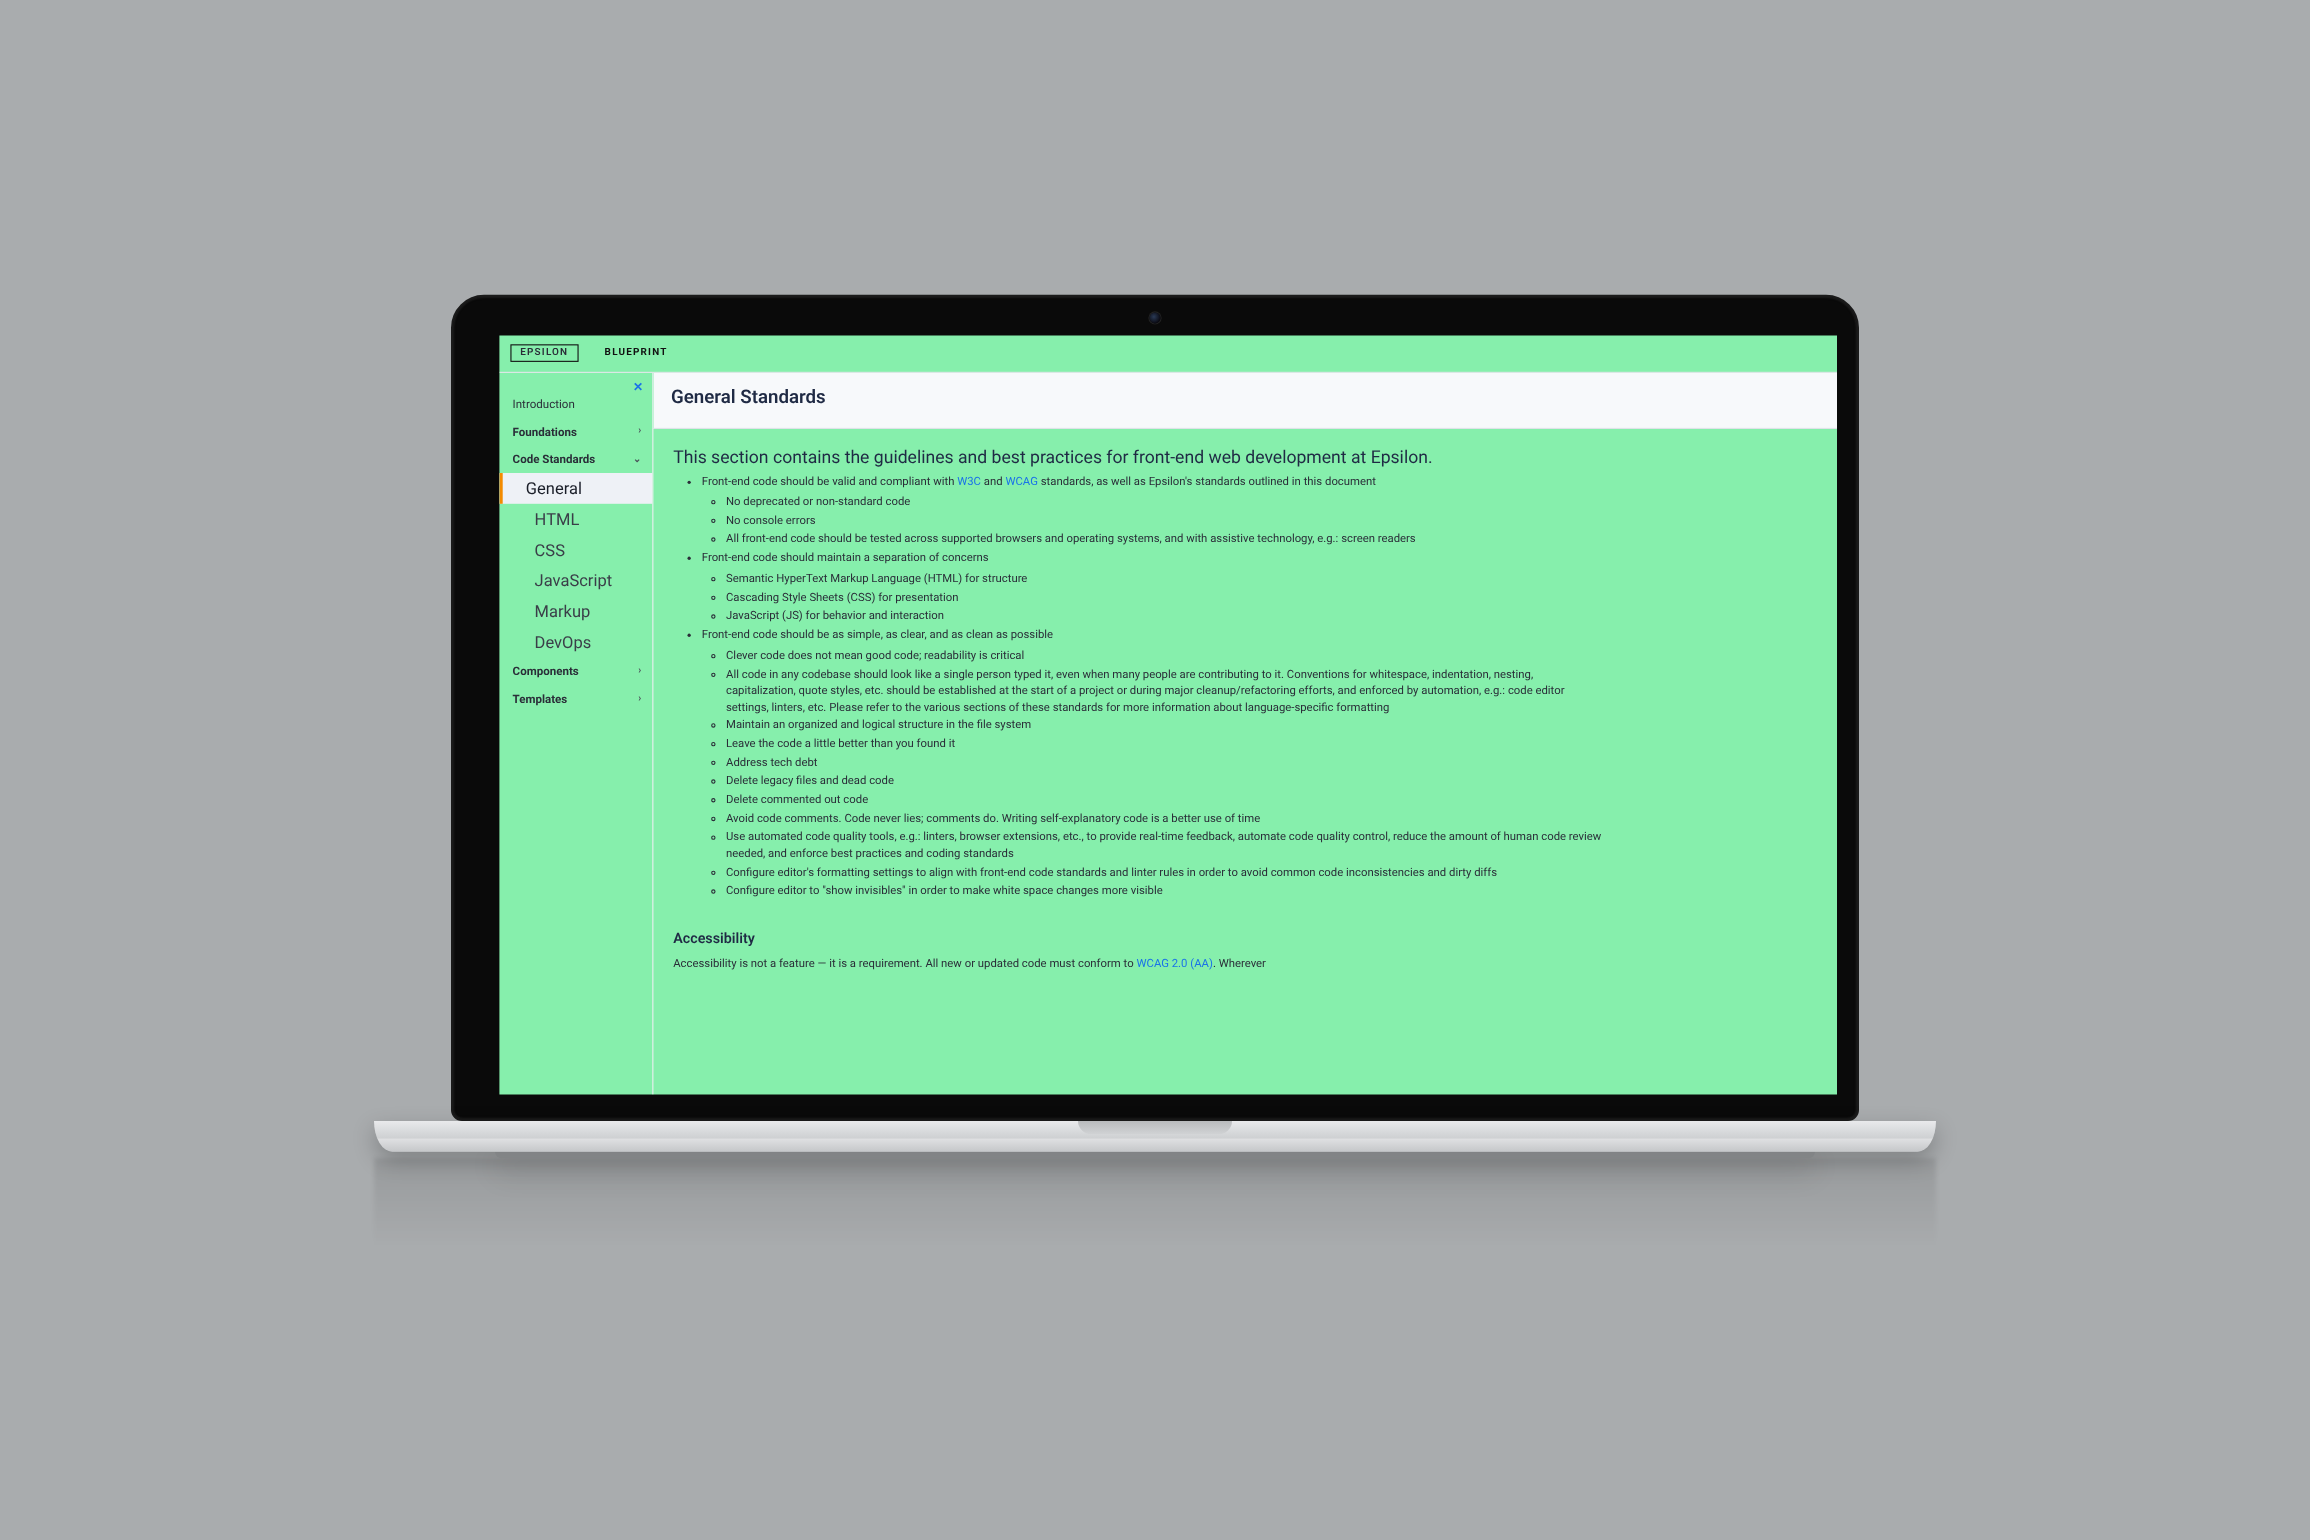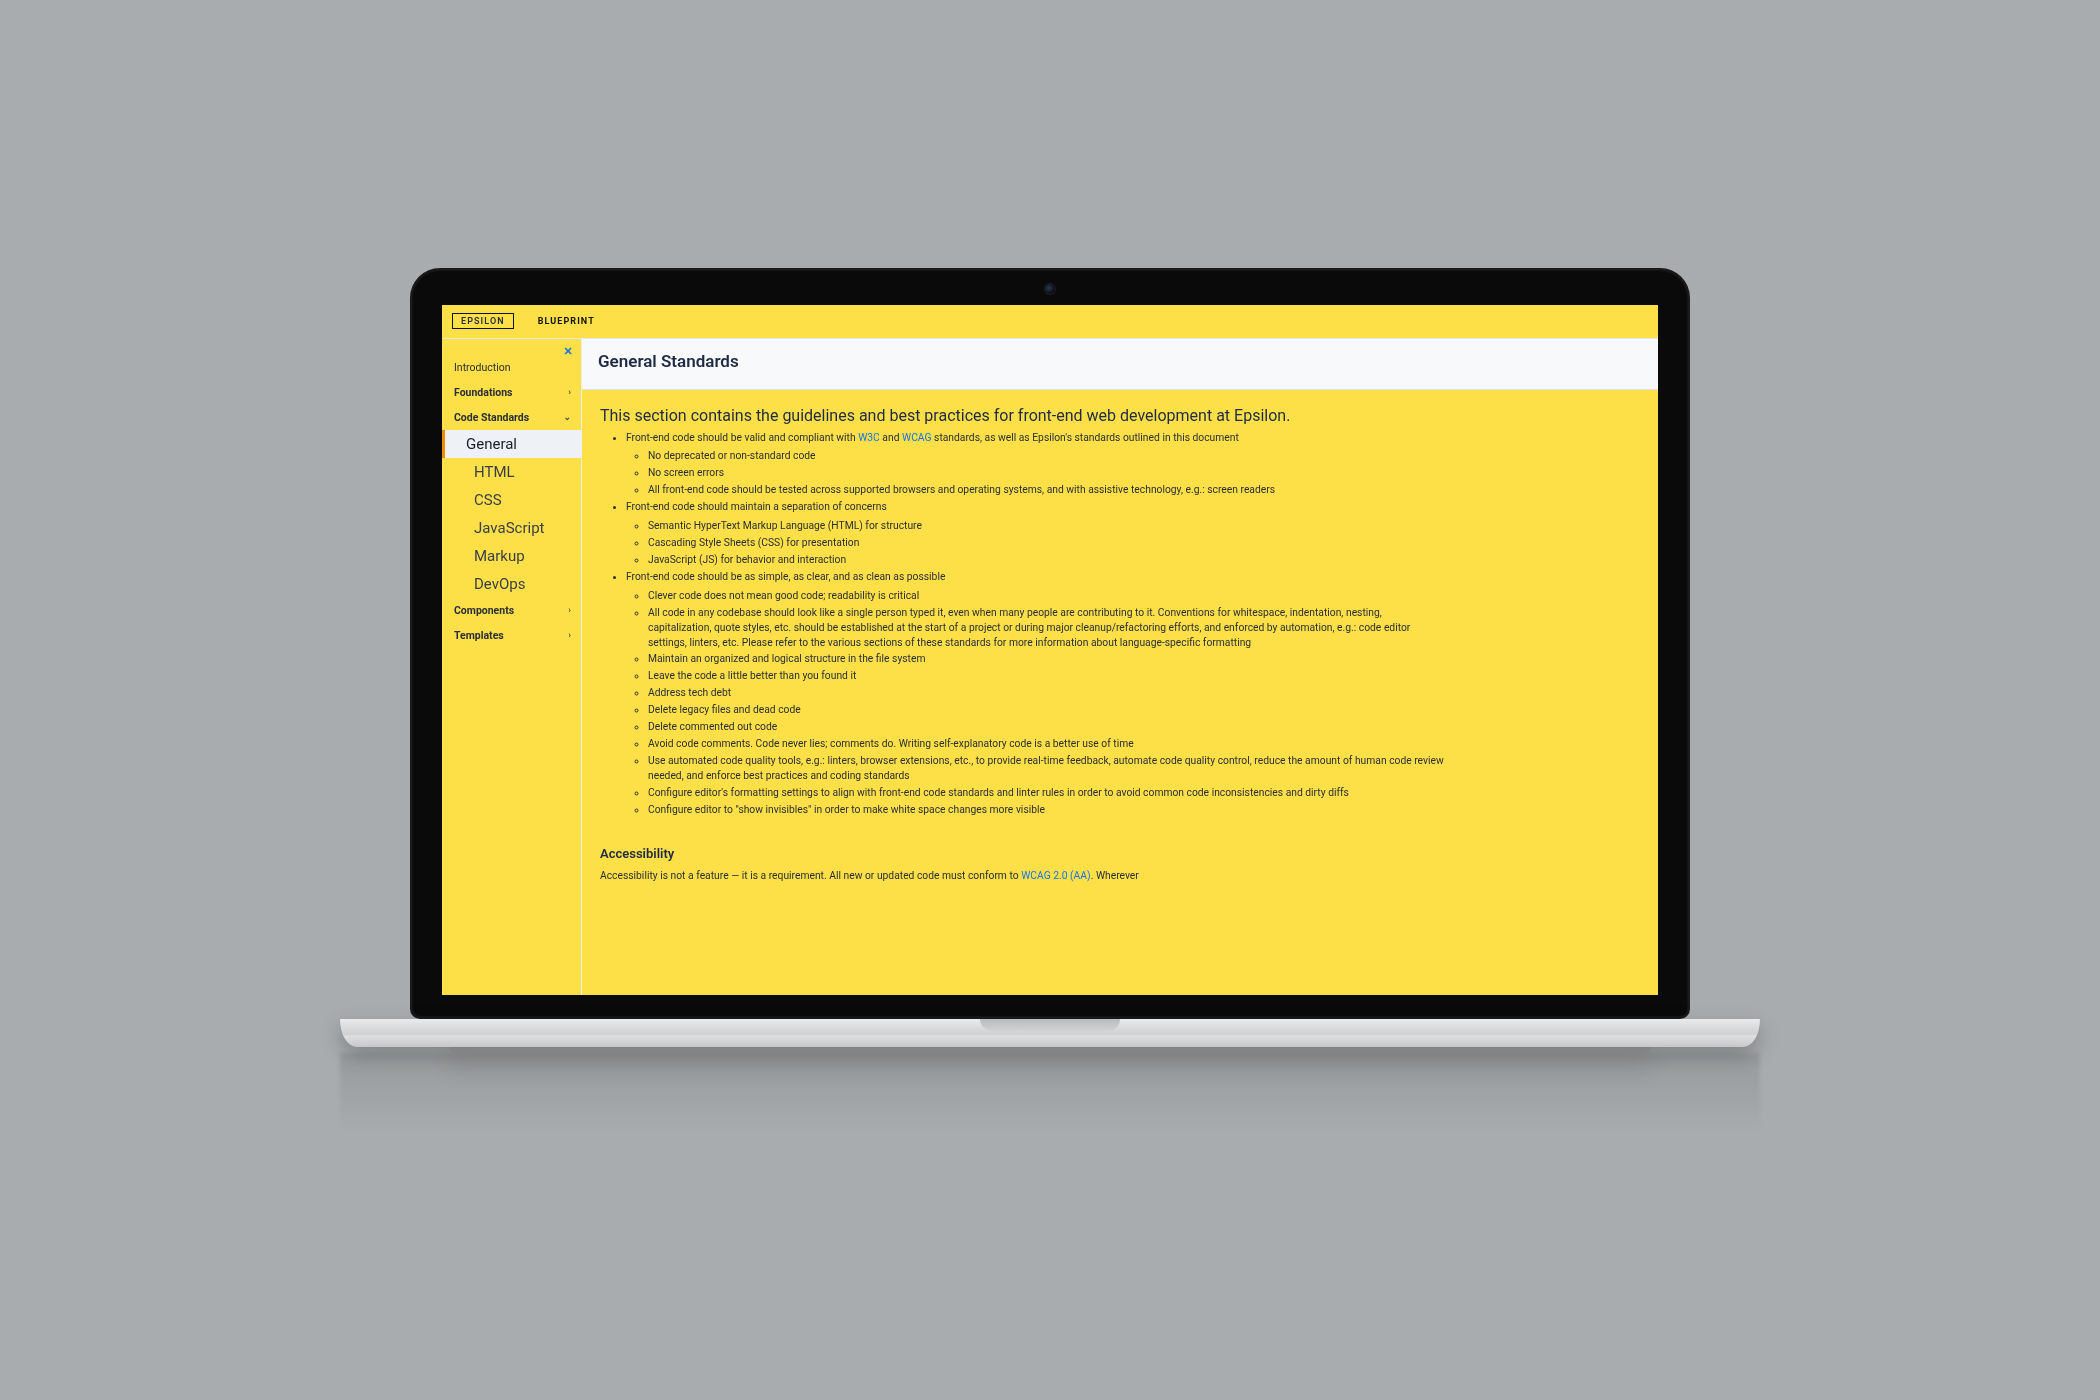--- a/index.html
+++ b/index.html
@@ -30,23 +30,24 @@
     top: 14px; left: 50%;
     transform: translateX(-50%);
     width: 10px; height: 10px;
     background: radial-gradient(circle at 40% 40%, #2a3a56, #0a0a12 70%);
     border-radius: 50%;
     box-shadow: 0 0 0 1px #222;
   }
   .screen {
     width: 100%;
     height: 690px;
-    background: #fde047;
+    background: #86efac;
     overflow: hidden;
     position: relative;
+    margin-left: 12px;
   }
   .base {
     height: 28px;
     background: linear-gradient(#e9eaec, #d5d7d9 40%, #cfd1d3 55%, #dedfe1 60%, #c5c7c9);
     border-radius: 0 0 18px 18px / 0 0 30px 30px;
     position: relative;
     margin: 0 -70px;
     box-shadow: 0 8px 20px rgba(0,0,0,0.25);
   }
   .notch {
@@ -198,21 +199,21 @@
               <h1>General Standards</h1>
             </div>
             <div class="content">
               <p class="intro">This section contains the guidelines and best practices for front-end web development at Epsilon.</p>
 
               <ul>
                 <li>
                   <span>Front-end code should be valid and compliant with </span><a class="link">W3C</a><span> and </span><a class="link">WCAG</a><span> standards, as well as Epsilon's standards outlined in this document</span>
                   <ul>
                     <li>No deprecated or non-standard code</li>
-                    <li>No screen errors</li>
+                    <li>No console errors</li>
                     <li>All front-end code should be tested across supported browsers and operating systems, and with assistive technology, e.g.: screen readers</li>
                   </ul>
                 </li>
                 <li>
                   <span>Front-end code should maintain a separation of concerns</span>
                   <ul>
                     <li>Semantic HyperText Markup Language (HTML) for structure</li>
                     <li>Cascading Style Sheets (CSS) for presentation</li>
                     <li>JavaScript (JS) for behavior and interaction</li>
                   </ul>

